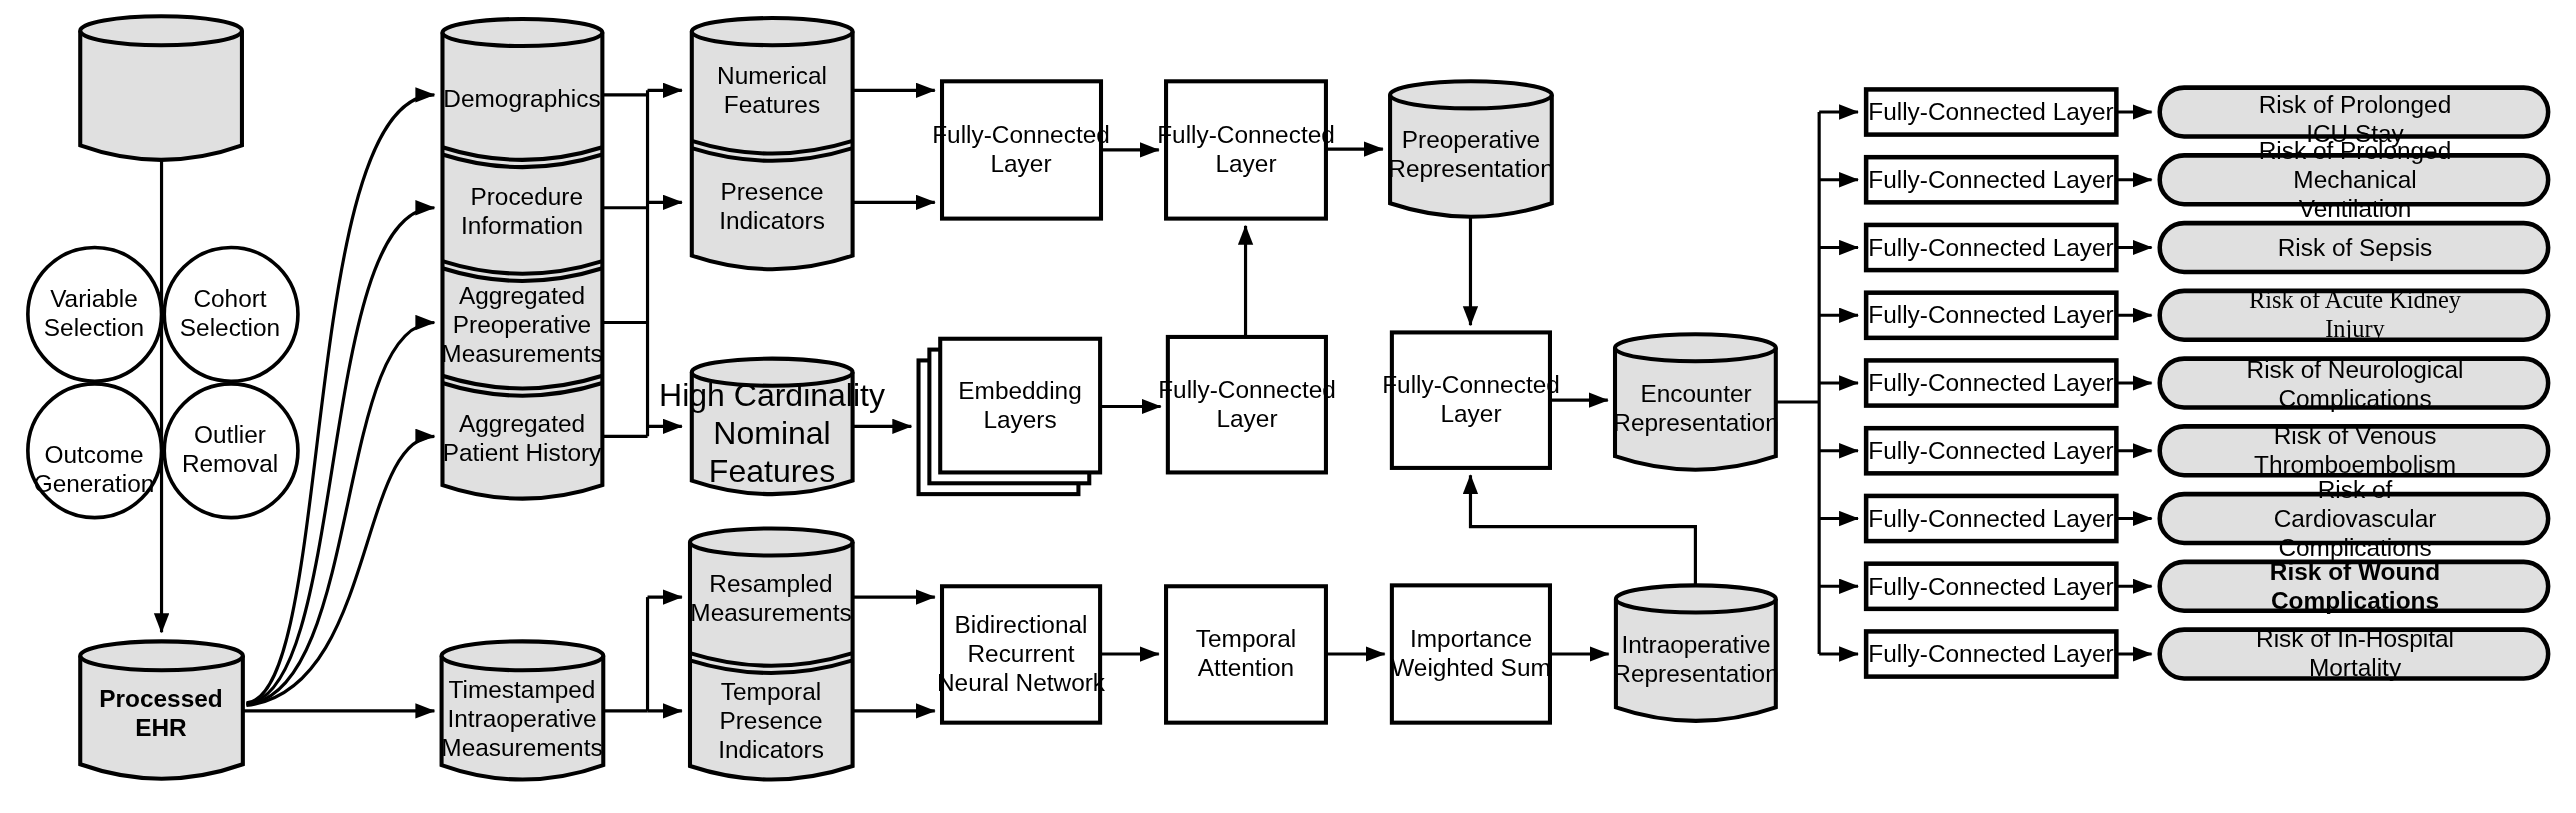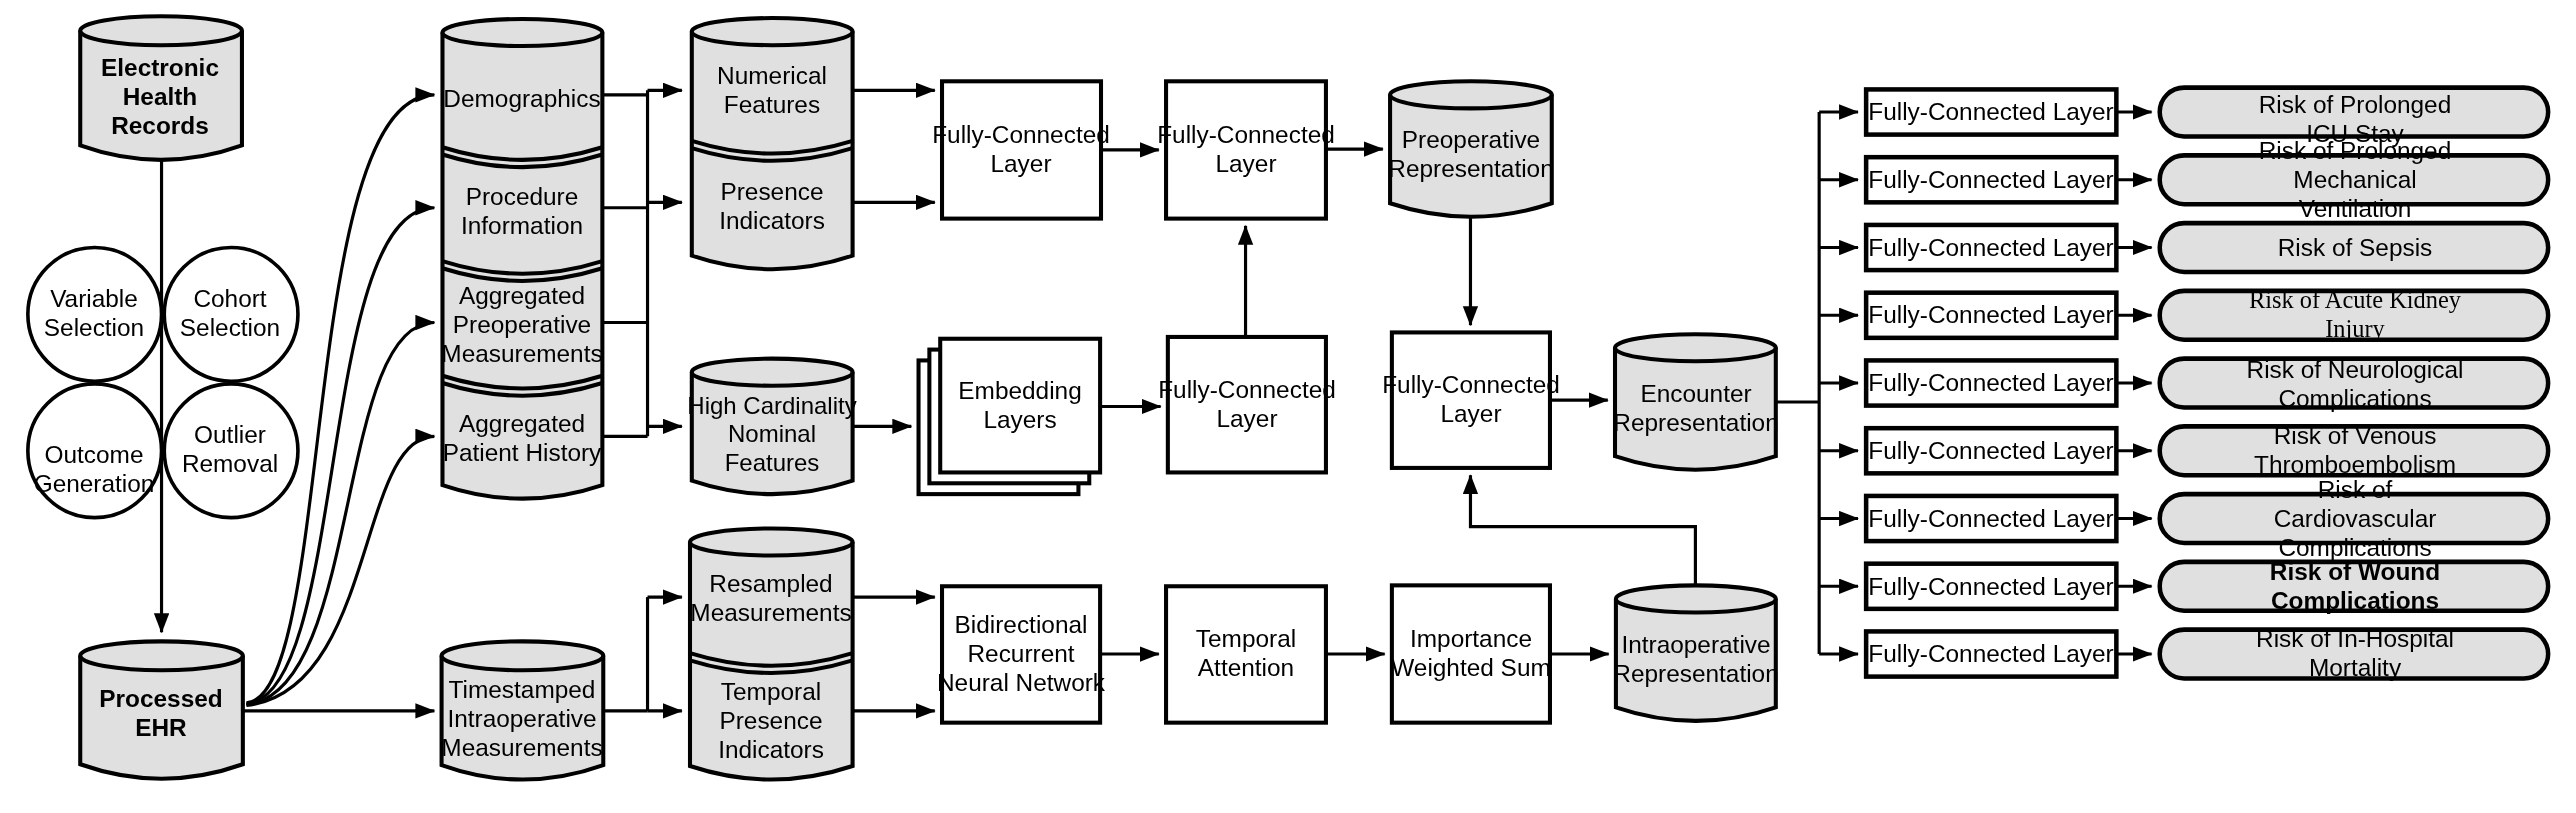--- a/index.html
+++ b/index.html
@@ -15,21 +15,21 @@
     position:absolute;
     transform:translate(-50%,-50%);
     white-space:pre-line;
     text-align:center;
     font-size:24.4px;
     line-height:1.18;
     color:#000;
     pointer-events:none;
   }
   .lbl.bold{font-weight:700;}
-  .lbl.small{font-size:24px;}
+  .lbl.small{font-size:32px;}
 </style>
 </head>
 <body>
 
 <div id="stage">
 
   <svg id="wires" width="2576" height="813" viewBox="0 0 2850 900">
     <defs>
       <marker id="ah" markerWidth="24" markerHeight="18" refX="21" refY="8.5" orient="auto" markerUnits="userSpaceOnUse">
         <path d="M0,0 L22,8.5 L0,17 Z" fill="#000"></path>
@@ -205,38 +205,35 @@
       <rect x="2390" y="247" width="430" height="54" rx="27" ry="27"></rect>
       <rect x="2390" y="322" width="430" height="54" rx="27" ry="27"></rect>
       <rect x="2390" y="397" width="430" height="54" rx="27" ry="27"></rect>
       <rect x="2390" y="472" width="430" height="54" rx="27" ry="27"></rect>
       <rect x="2390" y="547" width="430" height="54" rx="27" ry="27"></rect>
       <rect x="2390" y="622" width="430" height="54" rx="27" ry="27"></rect>
       <rect x="2390" y="697" width="430" height="54" rx="27" ry="27"></rect>
     </g>
   </svg>
 
-  <div class="lbl bold" style="left:160px;top:97px;">Electronic
-Health
-Records</div>
 
   <div class="lbl" style="left:94px;top:314px;">Variable
 Selection</div>
   <div class="lbl" style="left:230px;top:314px;">Cohort
 Selection</div>
   <div class="lbl" style="left:94px;top:470px;">Outcome
 Generation</div>
   <div class="lbl" style="left:230px;top:450px;">Outlier
 Removal</div>
 
   <div class="lbl bold" style="left:161px;top:714px;">Processed
 EHR</div>
 
   <div class="lbl" style="left:522px;top:99px;">Demographics</div>
-  <div class="lbl" style="left:522px;top:212px;">Procedure
+  <div class="lbl" style="left:522px;top:212px;text-align:right;">Procedure
 Information</div>
   <div class="lbl" style="left:522px;top:325px;">Aggregated
 Preoperative
 Measurements</div>
   <div class="lbl" style="left:522px;top:439px;">Aggregated
 Patient History</div>
 
   <div class="lbl" style="left:522px;top:719px;">Timestamped
 Intraoperative
 Measurements</div>

